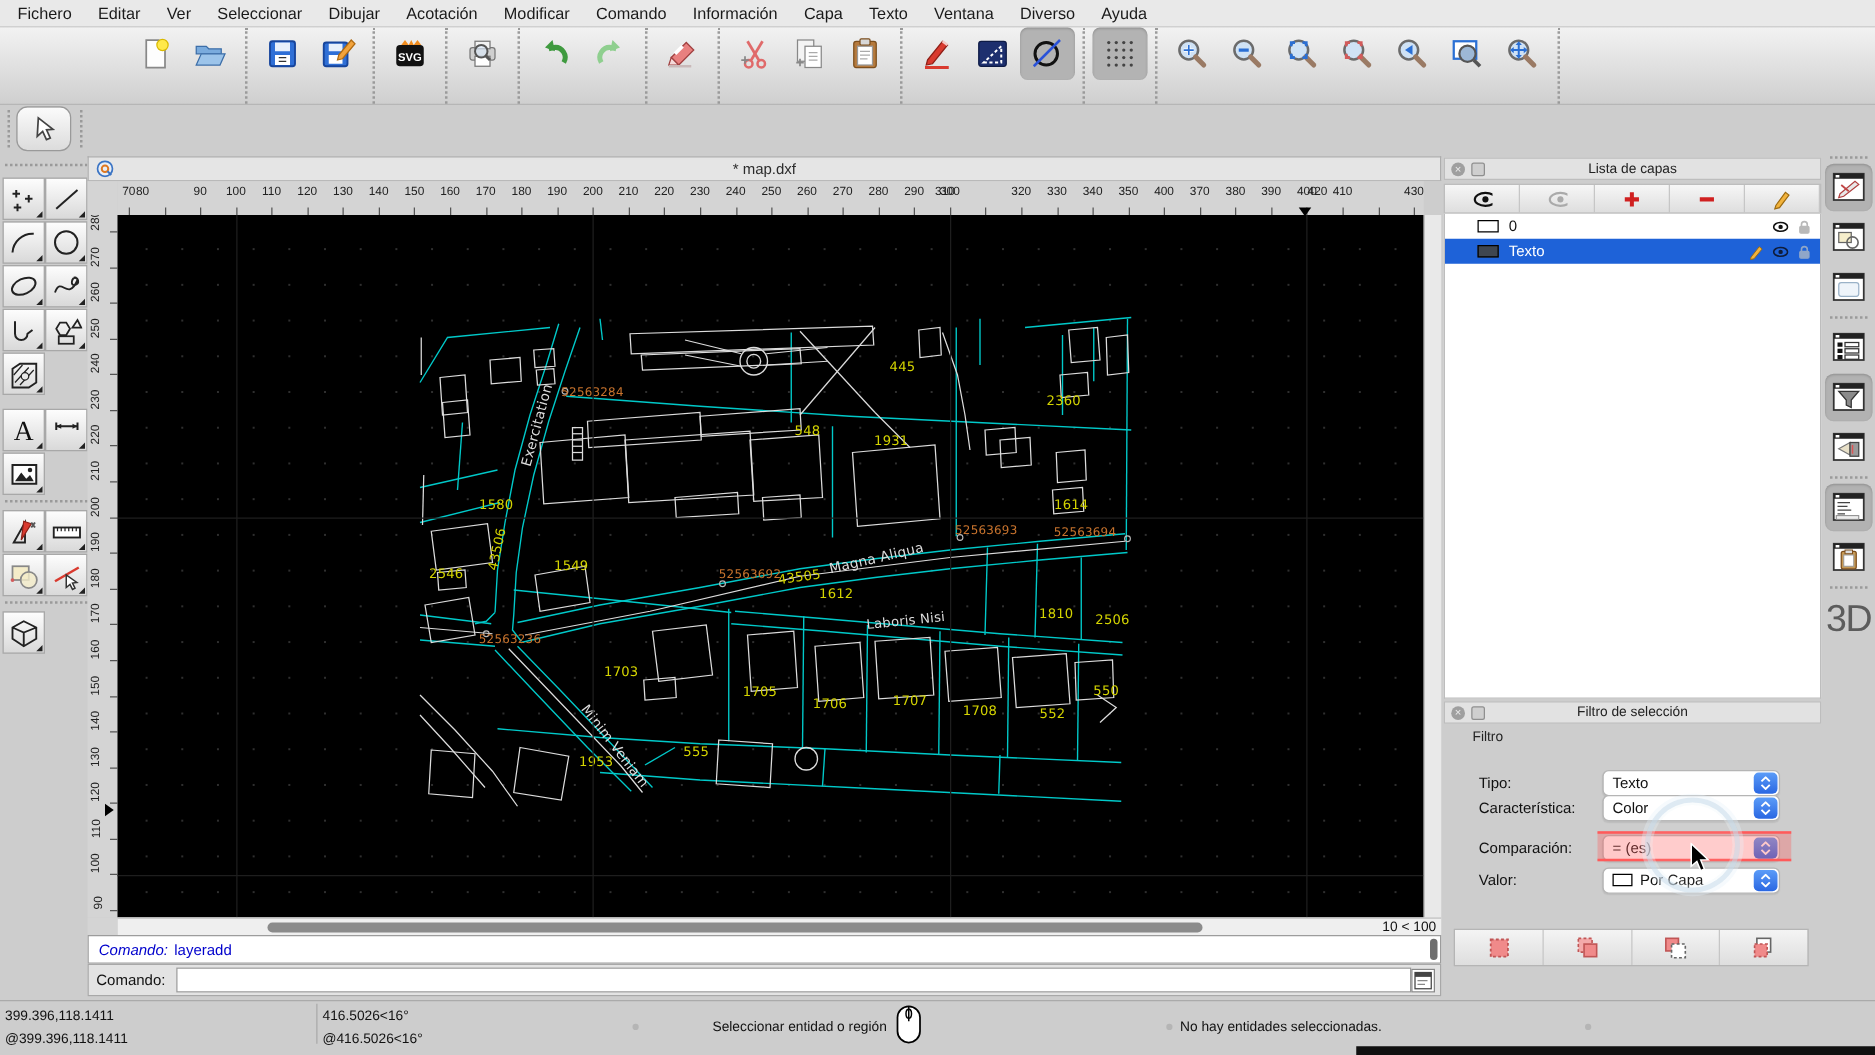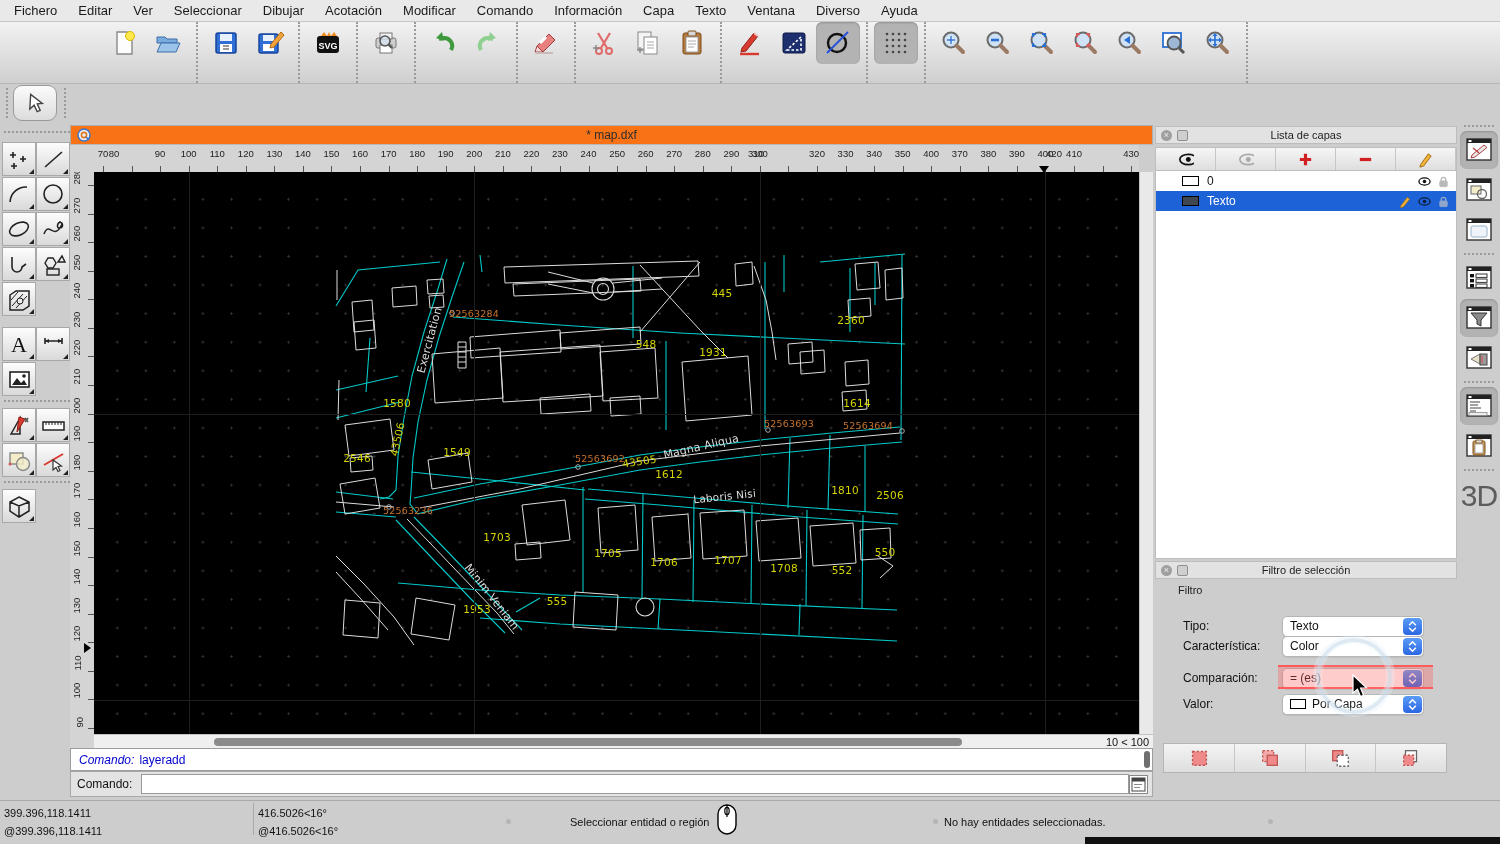--- a/index.html
+++ b/index.html
@@ -37,21 +37,21 @@
     background:linear-gradient(#fdfdfd,#d9d9d9); border:1px solid #a8a8a8;
     display:flex; align-items:center; justify-content:center; position:relative; }
   .pal-cell svg { width:26px; height:26px; }
   .pal-cell .corner { position:absolute; right:1px; bottom:1px; width:0; height:0;
     border-left:5px solid transparent; border-bottom:5px solid #222; }
   .pal-empty { width:34px; height:34px; }
   .pal-gap { height:10px; }
 
   
   #doc-title { position:absolute; left:70px; top:125px; width:1083px; height:20px;
-    background:#f97316; border:1px solid #adadad; border-bottom:1px solid #b9b9b9;
+    background:#e5e5e5; border:1px solid #adadad; border-bottom:1px solid #b9b9b9;
     display:flex; align-items:center; font-size:12px; color:#2c2c2c; }
   #doc-title .title-text { position:absolute; left:0; right:0; text-align:center; }
   #hruler { position:absolute; left:94px; top:145px; width:1045px; height:27px; background:#d4d4d4; overflow:hidden; }
   #vruler { position:absolute; left:70px; top:172px; width:24px; height:562px; background:#d4d4d4; overflow:hidden; }
   #ruler-corner { position:absolute; left:70px; top:145px; width:24px; height:27px; background:#d4d4d4; }
   .htick { position:absolute; bottom:0; width:1px; height:6px; background:#555; }
   .hnum { position:absolute; top:3px; font-size:9.5px; color:#222; transform:translateX(-50%); }
   .vtick { position:absolute; right:0; height:1px; width:6px; background:#555; }
   .vnum { position:absolute; right:8px; font-size:9.5px; color:#222;
     transform:rotate(-90deg) translateX(50%); transform-origin:center; white-space:nowrap; }

